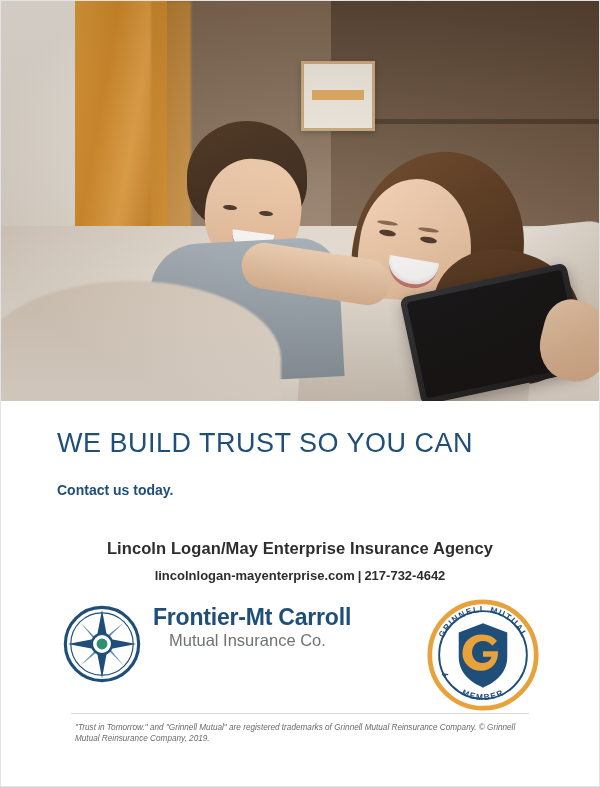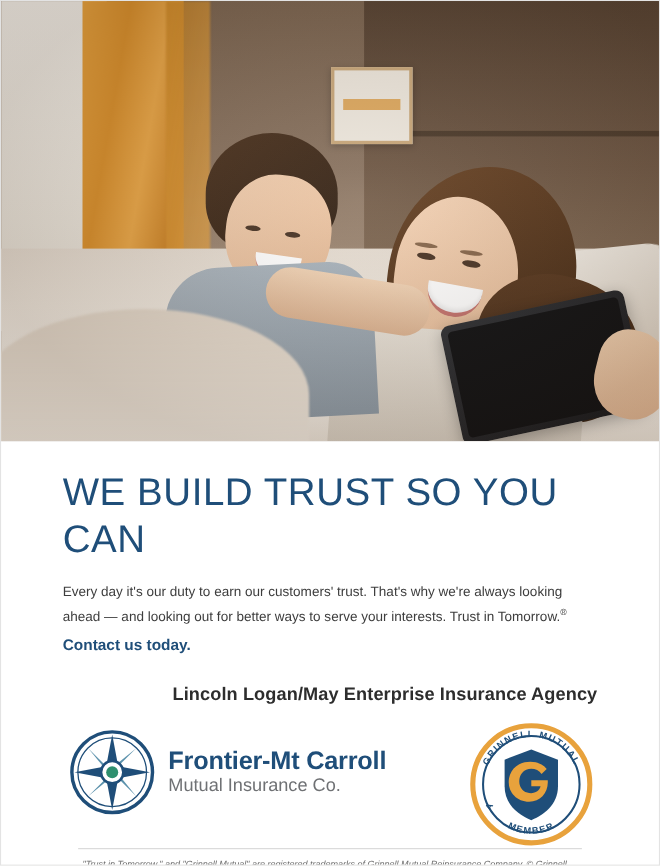--- a/index.html
+++ b/index.html
@@ -274,21 +274,21 @@
     background: radial-gradient(ellipse at 55% 45%, rgba(255,255,255,.06), rgba(60,40,25,.18) 75%);
     pointer-events: none;
   }
 
   
   .content {
     padding: 26px 56px 0 56px;
   }
   .headline {
     color: #1f4e79;
-    font-size: 35px;
+    font-size: 27px;
     line-height: 1.22;
     letter-spacing: .5px;
     font-weight: 400;
     margin: 0 0 16px 0;
   }
   .headline span { display: block; }
   .paragraph {
     color: #3d3d3d;
     font-size: 12.3px;
     line-height: 1.75;
@@ -299,22 +299,22 @@
   .cta {
     display: inline-block;
     margin-top: 6px;
     color: #1f4e79;
     font-size: 14px;
     font-weight: bold;
     text-decoration: none;
   }
 
   .agency {
-    text-align: right;
-    margin-top: 26px;
+    text-align: center;
+    margin-top: 40px;
   }
   .agency-name {
     color: #2d2d2d;
     font-size: 16.5px;
     font-weight: bold;
     letter-spacing: .1px;
   }
   .agency-contact {
     margin-top: 10px;
     color: #2d2d2d;
@@ -326,36 +326,36 @@
   
   .logos {
     position: relative;
     height: 110px;
     margin-top: 16px;
   }
   .logo-left {
     position: absolute;
     left: 6px; top: 6px;
     display: flex;
-    align-items: center;
     gap: 12px;
   }
   .compass { width: 78px; height: 78px; flex: none; }
   .logo-text-main {
     color: #1f4e79;
     font-size: 23px;
     font-weight: bold;
     line-height: 1.05;
     letter-spacing: -.2px;
   }
   .logo-text-sub {
     color: #6f7174;
     font-size: 16.5px;
     line-height: 1.2;
     margin-top: 2px;
+    margin-left: 16px;
   }
   .logo-right {
     position: absolute;
     right: 4px; top: 0;
     width: 112px; height: 112px;
   }
   .seal-text {
     font-size: 9px;
     font-weight: bold;
     fill: #1f4e79;
@@ -415,26 +415,28 @@
     <div class="blanket"></div>
     <div class="shade"></div>
   </div>
 
   <div class="content">
 
     <h1 class="headline">
       <span>WE BUILD TRUST SO YOU CAN</span>
     </h1>
 
-    <p class="paragraph"><span>Every day it's our duty to earn our customers' trust. That's why we're always looking ahead — and looking out for better ways to serve your interests. Trust in Tomorrow.</span><sup>®</sup></p>
 
     <a class="cta" href="#">Contact us today.</a>
 
     <div class="agency">
       <div class="agency-name">Lincoln Logan/May Enterprise Insurance Agency</div>
+      <div class="agency-contact">
+        <span>lincolnlogan-mayenterprise.com</span><span class="sep">|</span><span>217-732-4642</span>
+      </div>
     </div>
 
     
     <div class="logos">
 
       <div class="logo-left">
         <svg class="compass" viewBox="0 0 100 100">
           <circle cx="50" cy="50" r="47" fill="none" stroke="#1f4e79" stroke-width="4"></circle>
           <circle cx="50" cy="50" r="40" fill="none" stroke="#1f4e79" stroke-width="1.5"></circle>
           <polygon points="50,6 57,43 50,50 43,43" fill="#1f4e79"></polygon>

